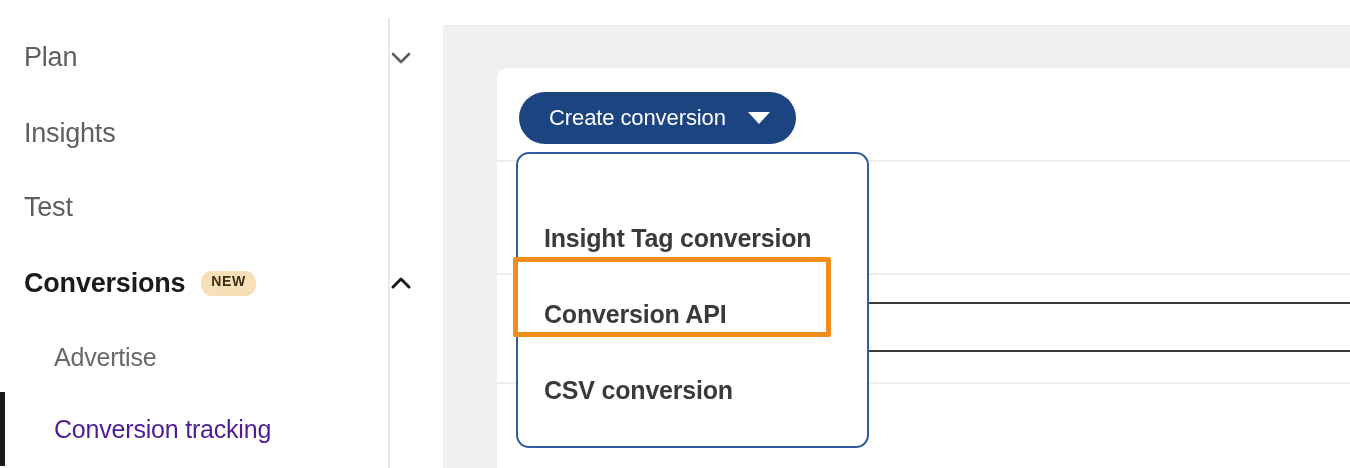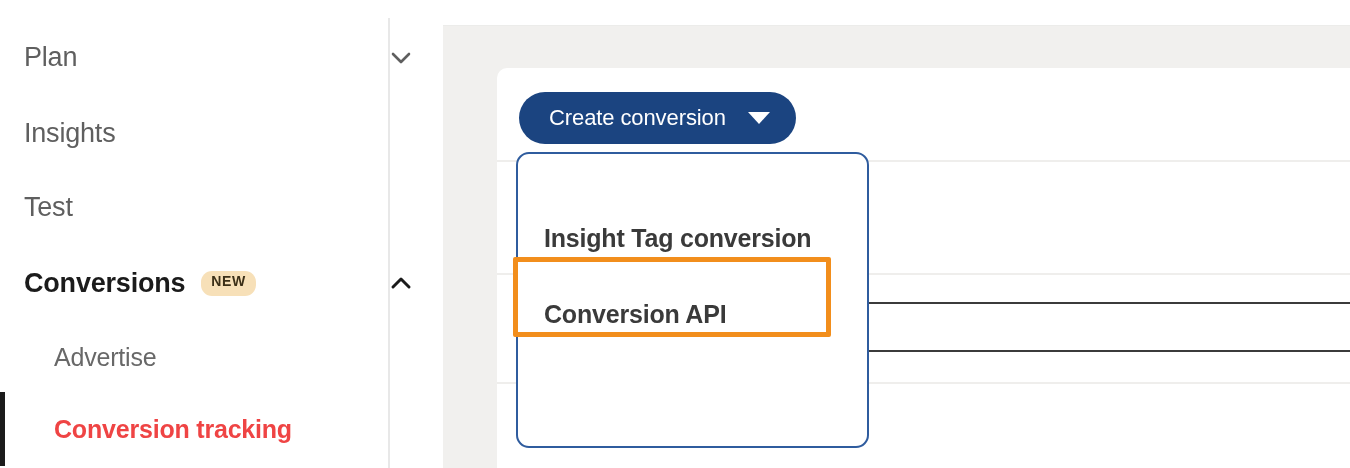--- a/index.html
+++ b/index.html
@@ -65,22 +65,22 @@
     margin-left: 54px;
     font-size: 25px;
   }
 
   .nav-sub.dim > .nav-label {
     color: #686868;
     font-weight: 400;
   }
 
   .nav-sub.is-current > .nav-label {
-    color: #ef4444;
-    font-weight: 700;
+    color: #4c1d95;
+    font-weight: 400;
   }
 
   .active-bar {
     position: absolute;
     left: 0;
     width: 5px;
     background: #1b1b1b;
     border-radius: 0;
   }
 
@@ -326,18 +326,21 @@
   <div id="dropdown">
 
     <div class="menu-item" id="menu-item-0">
       <span>Insight Tag conversion</span>
     </div>
 
     <div class="menu-item" id="menu-item-1">
       <span>Conversion API</span>
     </div>
 
+    <div class="menu-item" id="menu-item-2">
+      <span>CSV conversion</span>
+    </div>
 
   </div>
 
   <div id="highlight-box"></div>
 
 </div>
 
 </body></html>

